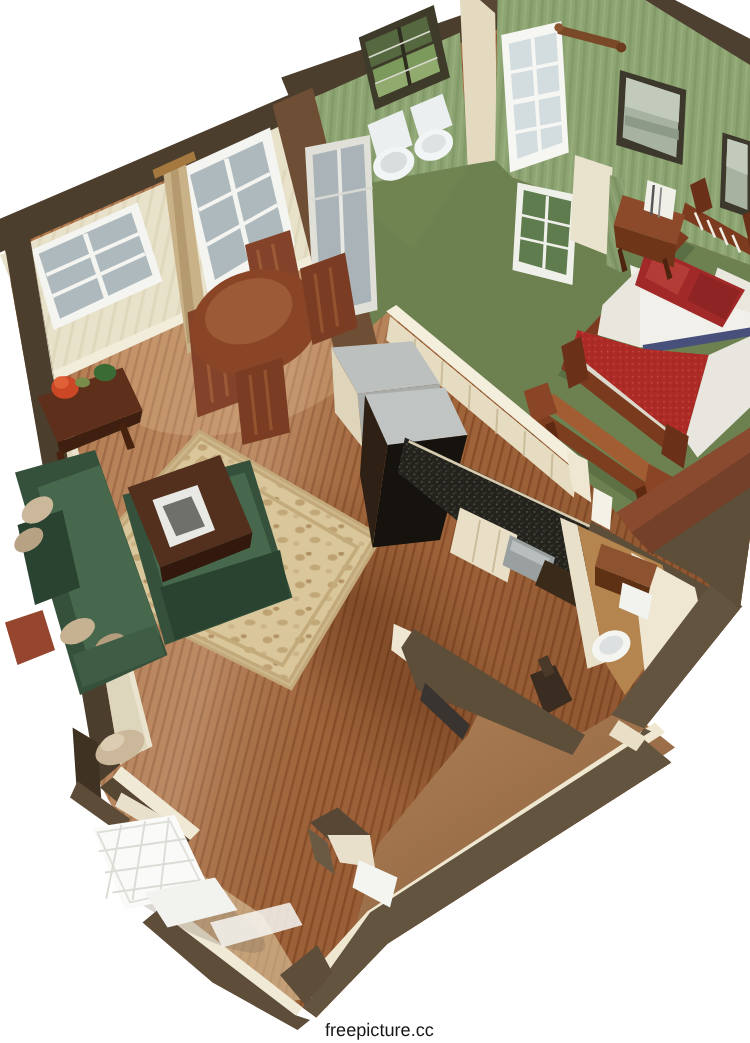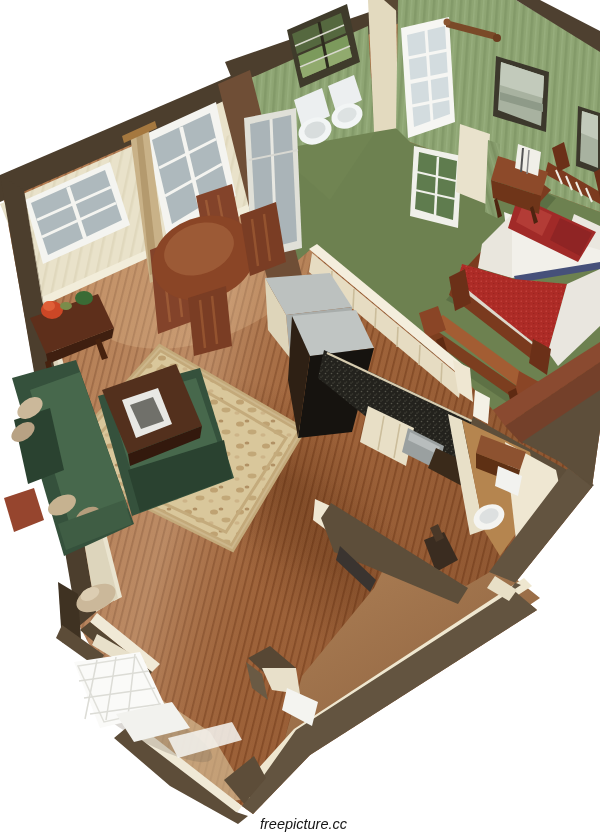--- a/index.html
+++ b/index.html
@@ -1,16 +1,16 @@
 <!DOCTYPE html>
 <html><head>
 <meta charset="utf-8">
 <style>
 html,body{margin:0;padding:0;background:#ffffff;}
-#c{position:relative;width:600px;height:834px;background:#ffffff;font-family:"Liberation Sans",sans-serif;font-style:italic;}
+#c{position:relative;width:600px;height:834px;background:#ffffff;font-family:"Liberation Sans",sans-serif;}
 </style>
 </head>
 <body>
 <div id="c">
 <svg width="600" height="834" viewBox="0 0 600 834" xmlns="http://www.w3.org/2000/svg">
 <defs>
 <linearGradient id="woodg" x1="0" y1="0" x2="1" y2="1">
  <stop offset="0" stop-color="#b27647"></stop>
  <stop offset="0.45" stop-color="#a66a40"></stop>
  <stop offset="1" stop-color="#955c36"></stop>

